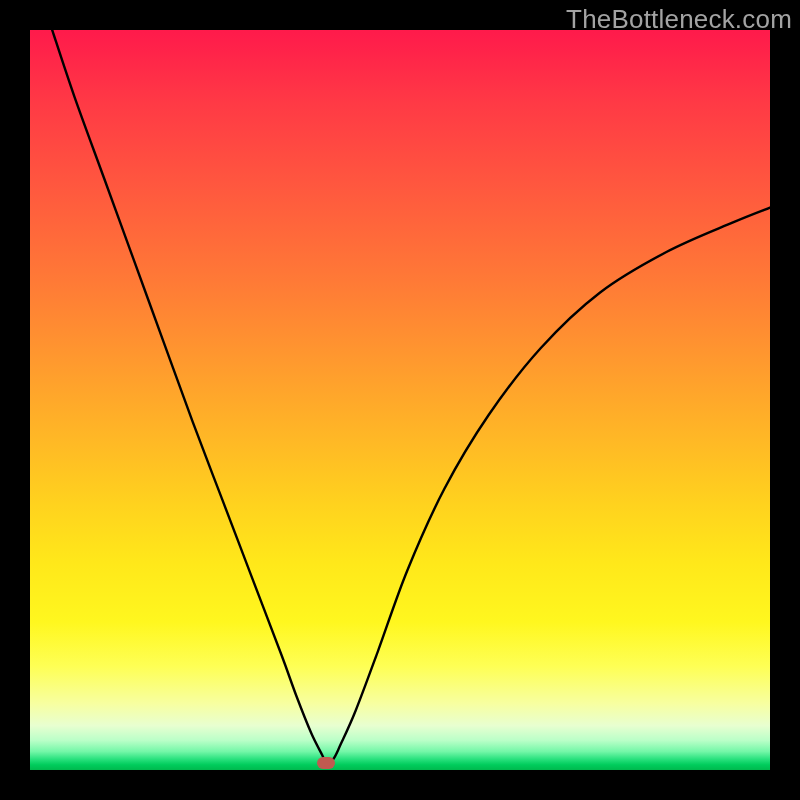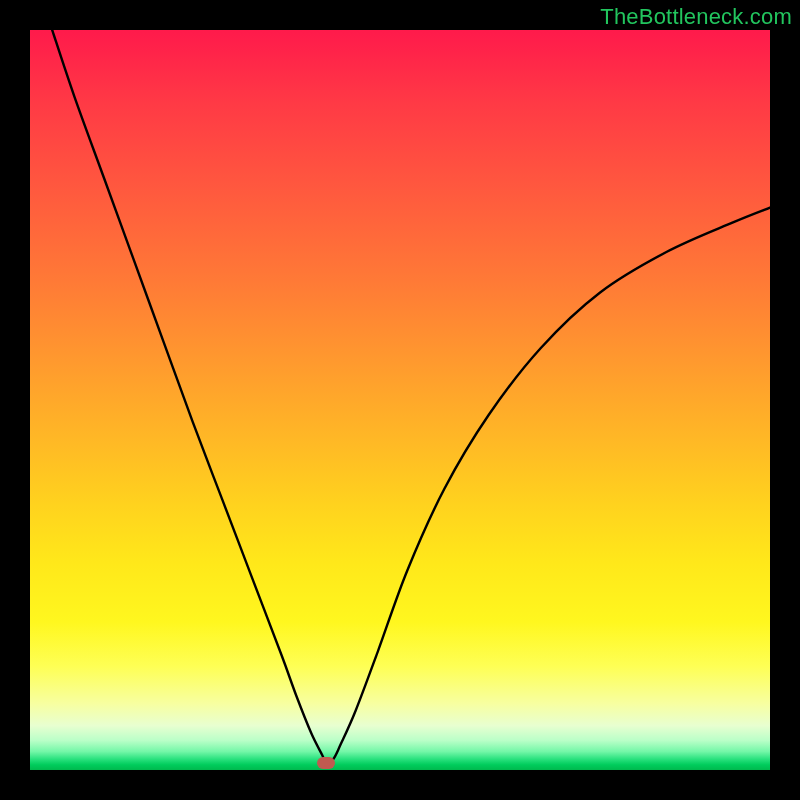--- a/index.html
+++ b/index.html
@@ -44,22 +44,22 @@
       #74f7a8 97.5%,
       #2be27f 98.5%,
       #00cc5c 99.3%,
       #00b94e 100%
     );
   }
   .watermark {
     position: absolute;
     top: 4px;
     right: 8px;
-    color: #22c55e;
-    font-size: 22px;
+    color: #a3a3a3;
+    font-size: 26px;
     letter-spacing: 0.2px;
     user-select: none;
   }
   svg.curve {
     position: absolute;
     left: 0;
     top: 0;
     width: 740px;
     height: 740px;
     pointer-events: none;

